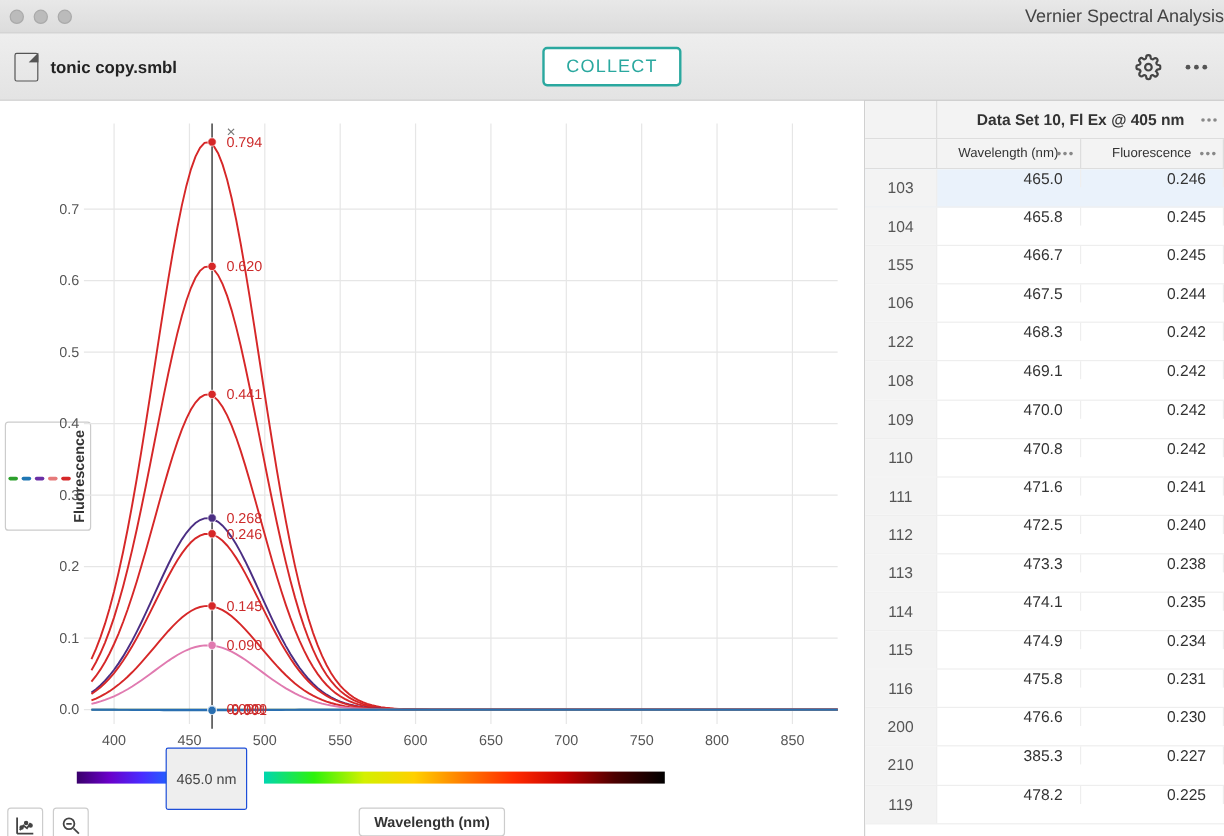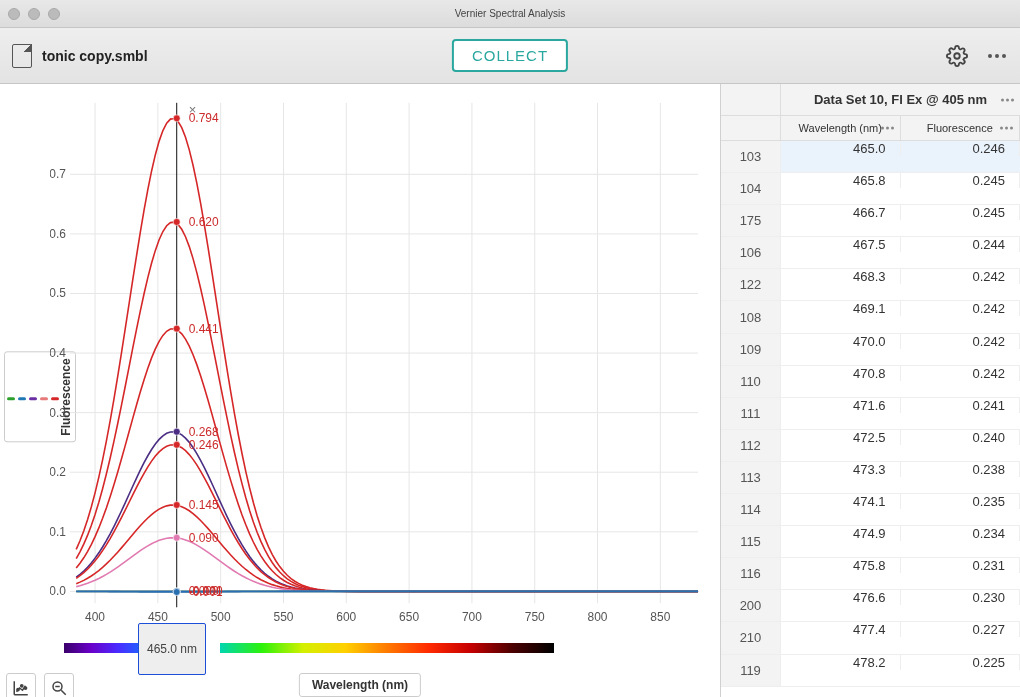--- a/index.html
+++ b/index.html
@@ -16,21 +16,21 @@
   height: 28px;
   background: linear-gradient(#e8e8e8,#dcdcdc);
   border-bottom: 1px solid #c6c6c6;
   display: flex;
   align-items: center;
   padding: 0 8px;
   position: relative;
 }
 .traffic { display:flex; gap:8px; }
 .tl { width:12px; height:12px; border-radius:50%; background:#bbb; border:1px solid #aaa; }
-.winTitle { position:absolute; left:0; right:0; text-align:center; font-size:10px; color:#444; }
+.winTitle { position:absolute; left:0; right:0; text-align:right; font-size:15px; color:#444; }
 .toolbar {
   height: 56px;
   background: linear-gradient(#eee,#e3e3e3);
   border-bottom: 1px solid #c6c6c6;
   display:flex; align-items:center; padding:0 12px;
   position:relative;
 }
 .file-icon { width:20px; height:24px; border:1.5px solid #555; border-radius:2px; position:relative; display:inline-block; margin-right:10px; }
 .file-icon::after { content:""; position:absolute; top:-1px; right:-1px; width:8px; height:8px; background:linear-gradient(135deg,transparent 48%,#555 50%); }
 .filename { font-weight:600; font-size:14px; color:#222; }
@@ -268,21 +268,21 @@
           <div class="rn">103</div>
   <div class="c1">465.0</div>
   <div class="c2">0.246</div>
         </div>
         <div class="tbl-row">
           <div class="rn">104</div>
   <div class="c1">465.8</div>
   <div class="c2">0.245</div>
         </div>
         <div class="tbl-row">
-          <div class="rn">175</div>
+          <div class="rn">155</div>
   <div class="c1">466.7</div>
   <div class="c2">0.245</div>
         </div>
         <div class="tbl-row">
           <div class="rn">106</div>
   <div class="c1">467.5</div>
   <div class="c2">0.244</div>
         </div>
         <div class="tbl-row">
           <div class="rn">122</div>
@@ -334,21 +334,21 @@
   <div class="c1">475.8</div>
   <div class="c2">0.231</div>
         </div>
         <div class="tbl-row">
           <div class="rn">200</div>
   <div class="c1">476.6</div>
   <div class="c2">0.230</div>
         </div>
         <div class="tbl-row">
           <div class="rn">210</div>
-  <div class="c1">477.4</div>
+  <div class="c1">385.3</div>
   <div class="c2">0.227</div>
         </div>
         <div class="tbl-row">
           <div class="rn">119</div>
   <div class="c1">478.2</div>
   <div class="c2">0.225</div>
         </div>
       </div>
   </div>
 </div>

